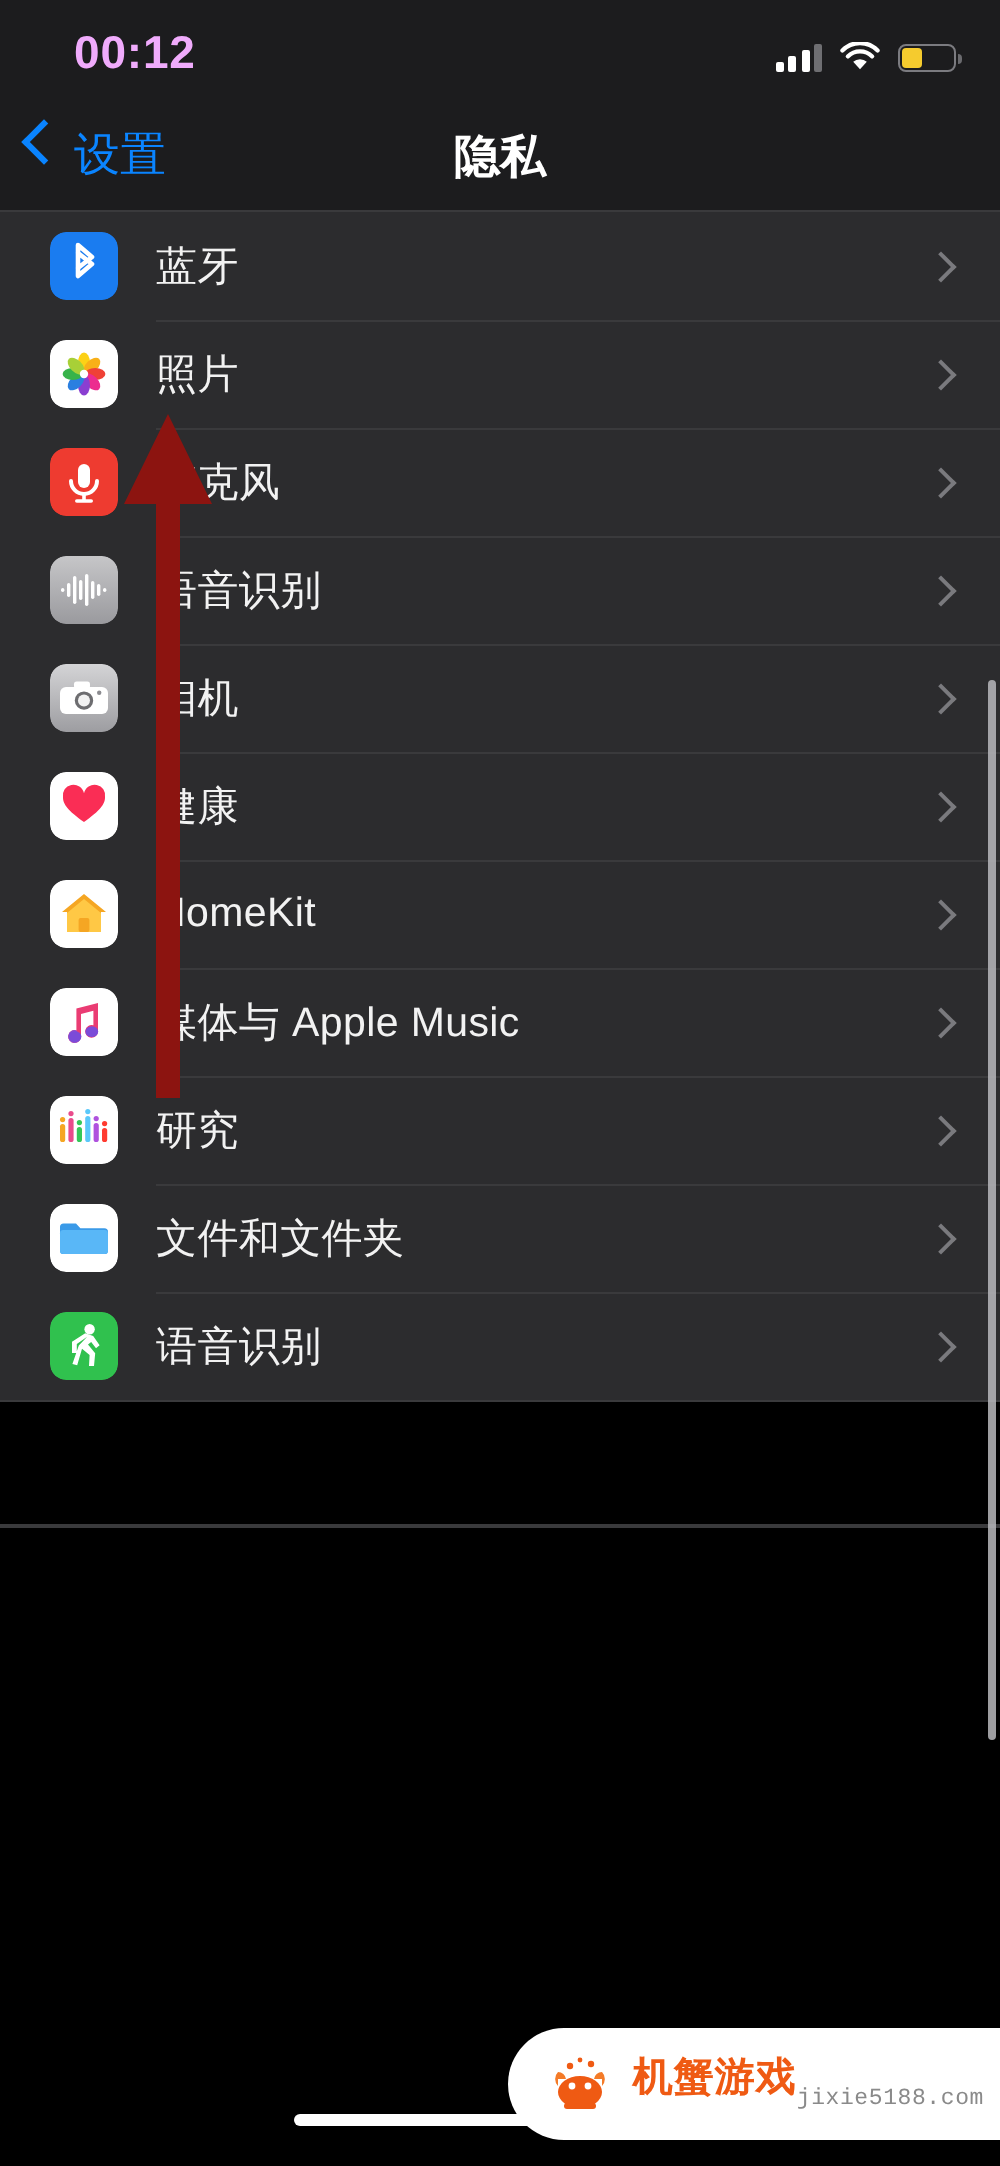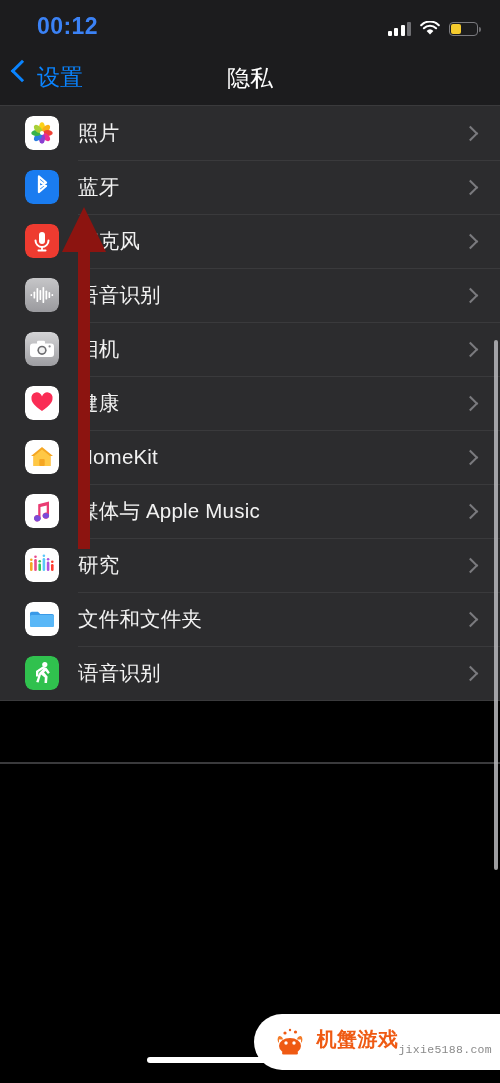--- a/index.html
+++ b/index.html
@@ -25,21 +25,21 @@
   
   .status-bar {
     position: absolute;
     left: 0; top: 0;
     width: 500px; height: 50px;
     background: #1c1c1e;
   }
   .status-time {
     position: absolute;
     left: 37px; top: 13px;
-    color: #3b82f6;
+    color: #f0abfc;
     font-size: 23px;
     font-weight: bold;
     letter-spacing: 0.4px;
   }
   .status-right {
     position: absolute;
     right: 22px; top: 16px;
     display: flex;
     align-items: flex-end;
     gap: 9px;
@@ -113,21 +113,21 @@
     margin-right: 7px;
     margin-top: 1px;
   }
   .nav-title {
     position: absolute;
     left: 0; top: 13px;
     width: 500px;
     text-align: center;
     color: #ffffff;
     font-size: 23px;
-    font-weight: normal;
+    font-weight: bold;
   }
 
   
   .section {
     position: absolute;
     left: 0;
     width: 500px;
     background: #2c2c2e;
     border-top: 1px solid #3a3a3c;
     border-bottom: 1px solid #3a3a3c;
@@ -273,44 +273,44 @@
 
   <div class="nav-bar">
     <div class="nav-back">
       <span class="chev"></span>
       <span>设置</span>
     </div>
     <div class="nav-title">隐私</div>
   </div>
 
   <div class="section" id="section-privacy">
+      <div class="row">
+        <div class="row-icon"><svg width="34" height="34" viewBox="0 0 34 34">
+            <rect width="34" height="34" rx="8" fill="#1a7cf0"></rect>
+            <path d="M14 10.5 L21 16 L14 22 L14 6.5 L21 12.5 L14 18" stroke="#ffffff" stroke-width="2.3" fill="none" stroke-linejoin="round" stroke-linecap="round"></path>
+          </svg></div>
+        <div class="row-label">蓝牙</div>
+        <div class="row-chevron"></div>
+      </div>
       <div class="row">
         <div class="row-icon"><svg width="34" height="34" viewBox="0 0 34 34">
             <rect width="34" height="34" rx="8" fill="#ffffff"></rect>
             <g transform="translate(17,17)">
               <ellipse cx="0" cy="-5.6" rx="3" ry="5.1" fill="#fcd116"></ellipse>
               <ellipse cx="0" cy="-5.6" rx="3" ry="5.1" fill="#f8b018" transform="rotate(45)"></ellipse>
               <ellipse cx="0" cy="-5.6" rx="3" ry="5.1" fill="#ef4136" transform="rotate(90)"></ellipse>
               <ellipse cx="0" cy="-5.6" rx="3" ry="5.1" fill="#ec2c8f" transform="rotate(135)"></ellipse>
               <ellipse cx="0" cy="-5.6" rx="3" ry="5.1" fill="#8a3fd1" transform="rotate(180)"></ellipse>
               <ellipse cx="0" cy="-5.6" rx="3" ry="5.1" fill="#2b7fe0" transform="rotate(225)"></ellipse>
               <ellipse cx="0" cy="-5.6" rx="3" ry="5.1" fill="#37b34a" transform="rotate(270)"></ellipse>
               <ellipse cx="0" cy="-5.6" rx="3" ry="5.1" fill="#a8d037" transform="rotate(315)"></ellipse>
               <circle cx="0" cy="0" r="2.1" fill="#ffffff"></circle>
             </g>
           </svg></div>
         <div class="row-label">照片</div>
-        <div class="row-chevron"></div>
-      </div>
-      <div class="row">
-        <div class="row-icon"><svg width="34" height="34" viewBox="0 0 34 34">
-            <rect width="34" height="34" rx="8" fill="#1a7cf0"></rect>
-            <path d="M14 10.5 L21 16 L14 22 L14 6.5 L21 12.5 L14 18" stroke="#ffffff" stroke-width="2.3" fill="none" stroke-linejoin="round" stroke-linecap="round"></path>
-          </svg></div>
-        <div class="row-label">蓝牙</div>
         <div class="row-chevron"></div>
       </div>
       <div class="row">
         <div class="row-icon"><svg width="34" height="34" viewBox="0 0 34 34">
             <rect width="34" height="34" rx="8" fill="#ee3b30"></rect>
             <rect x="14" y="8" width="6" height="12" rx="3" fill="#ffffff"></rect>
             <path d="M10.5 16.5 a6.5 6.5 0 0 0 13 0" stroke="#ffffff" stroke-width="2" fill="none" stroke-linecap="round"></path>
             <rect x="16.1" y="22.5" width="1.8" height="3.5" fill="#ffffff"></rect>
             <rect x="12.5" y="25.6" width="9" height="1.8" rx="0.9" fill="#ffffff"></rect>
           </svg></div>

